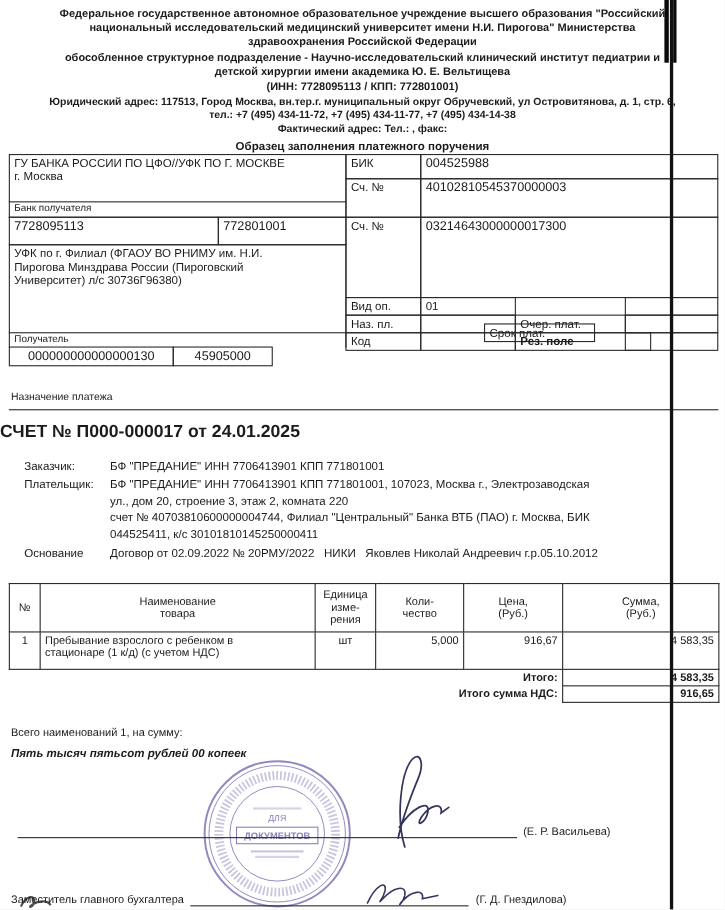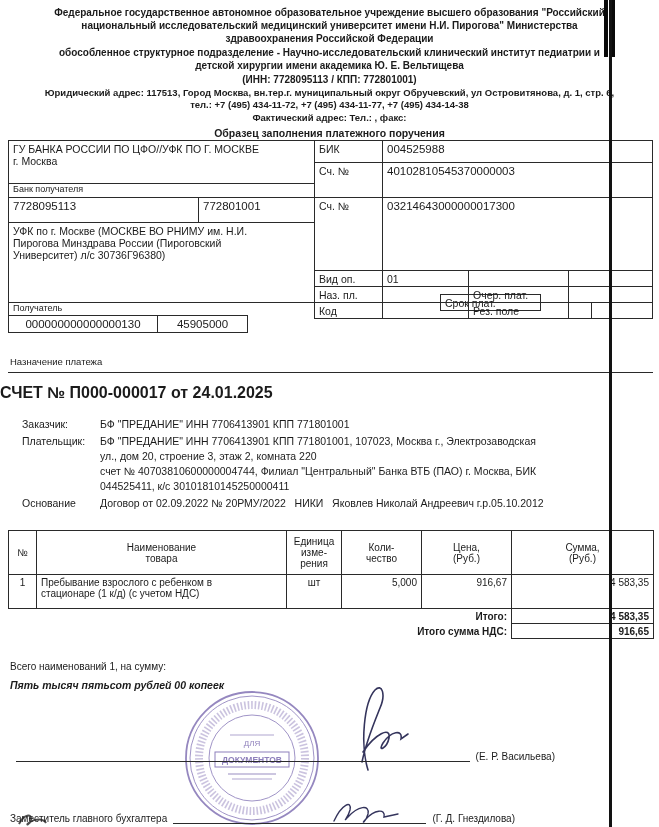--- a/index.html
+++ b/index.html
@@ -80,21 +80,21 @@
     <div class="h-actual">Фактический адрес: Тел.: , факс:</div>
     <div class="h-sample">Образец заполнения платежного поручения</div>
   </div>
 
   <div class="bank-table">
     <div class="bt-cell bt-pre" style="left:0;top:0;width:307px;height:44px;">ГУ БАНКА РОССИИ ПО ЦФО//УФК ПО Г. МОСКВЕ
 г. Москва</div>
     <div class="bt-cell bt-small" style="left:0;top:43px;width:307px;height:15px;border-top:none;">Банк получателя</div>
     <div class="bt-cell bt-value" style="left:0;top:57px;width:191px;height:26px;">7728095113</div>
     <div class="bt-cell bt-value" style="left:190px;top:57px;width:117px;height:26px;">772801001</div>
-    <div class="bt-cell bt-pre" style="left:0;top:82px;width:307px;height:81px;">УФК по г. Москве (МОСКВЕ ВО РНИМУ им. Н.И.
+    <div class="bt-cell bt-pre" style="left:0;top:82px;width:307px;height:81px;">УФК по г. Филиал (ФГАОУ ВО РНИМУ им. Н.И.
 Пирогова Минздрава России (Пироговский
 Университет) л/с 30736Г96380)</div>
     <div class="bt-cell bt-small" style="left:0;top:162px;width:307px;height:14px;border-top:none;border-bottom:none;">Получатель</div>
     <div class="bt-cell bt-value bt-center" style="left:0;top:175px;width:150px;height:18px;">000000000000000130</div>
     <div class="bt-cell bt-value bt-center" style="left:149px;top:175px;width:91px;height:18px;">45905000</div>
 
     <div class="bt-cell" style="left:306px;top:0;width:69px;height:23px;">БИК</div>
     <div class="bt-cell bt-value" style="left:374px;top:0;width:271px;height:23px;">004525988</div>
     <div class="bt-cell" style="left:306px;top:22px;width:69px;height:36px;">Сч. №</div>
     <div class="bt-cell bt-value" style="left:374px;top:22px;width:271px;height:36px;">40102810545370000003</div>
@@ -106,21 +106,21 @@
     <div class="bt-cell" style="left:432px;top:130px;width:101px;height:17px;margin-top:24px;">Срок плат.</div>
     <div class="bt-cell" style="left:560px;top:130px;width:85px;height:17px;"></div>
 
     <div class="bt-cell" style="left:306px;top:146px;width:69px;height:17px;">Наз. пл.</div>
     <div class="bt-cell" style="left:374px;top:146px;width:87px;height:17px;"></div>
     <div class="bt-cell" style="left:460px;top:146px;width:101px;height:17px;">Очер. плат.</div>
     <div class="bt-cell" style="left:560px;top:146px;width:85px;height:17px;"></div>
 
     <div class="bt-cell" style="left:306px;top:162px;width:69px;height:17px;">Код</div>
     <div class="bt-cell" style="left:374px;top:162px;width:87px;height:17px;"></div>
-    <div class="bt-cell" style="left:460px;top:162px;width:124px;height:17px;">Рез. поле</div>
+    <div class="bt-cell" style="left:460px;top:162px;width:124px;height:17px;font-weight:bold;">Рез. поле</div>
     <div class="bt-cell" style="left:560px;top:162px;width:85px;height:17px;"></div>
   </div>
 
   <div class="purpose">Назначение платежа</div>
   <div class="purpose-line"></div>
 
   <div class="title">СЧЕТ № П000-000017 от 24.01.2025</div>
 
   <div class="details">
     <div class="d-row">

